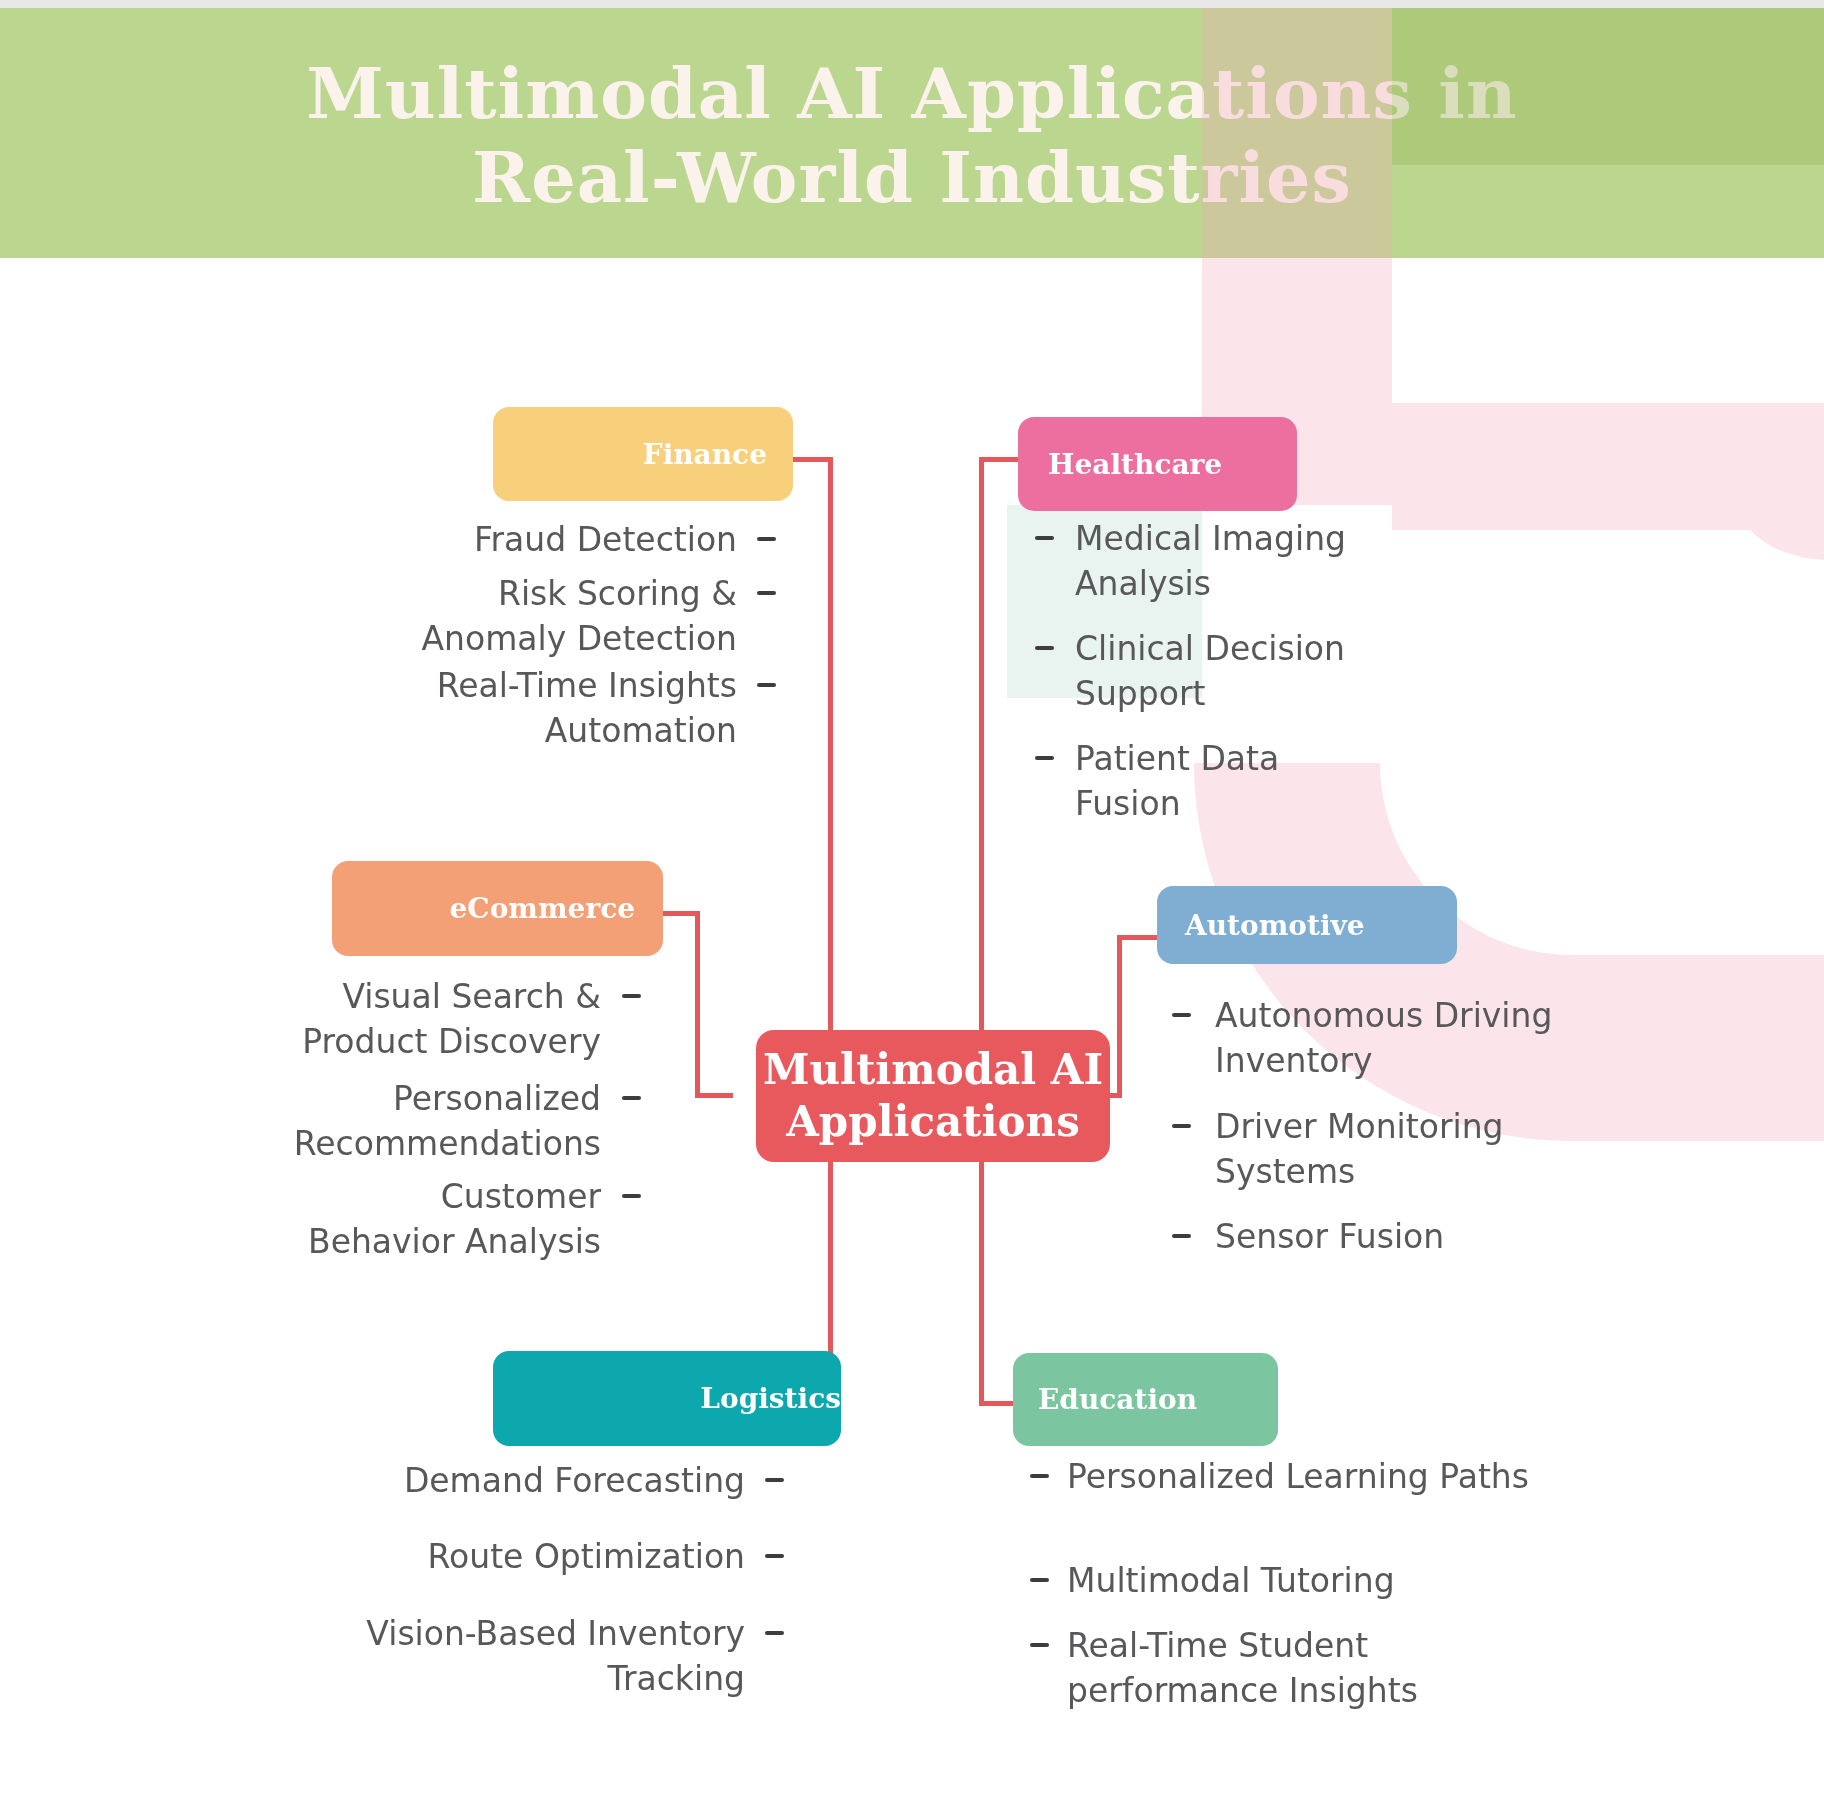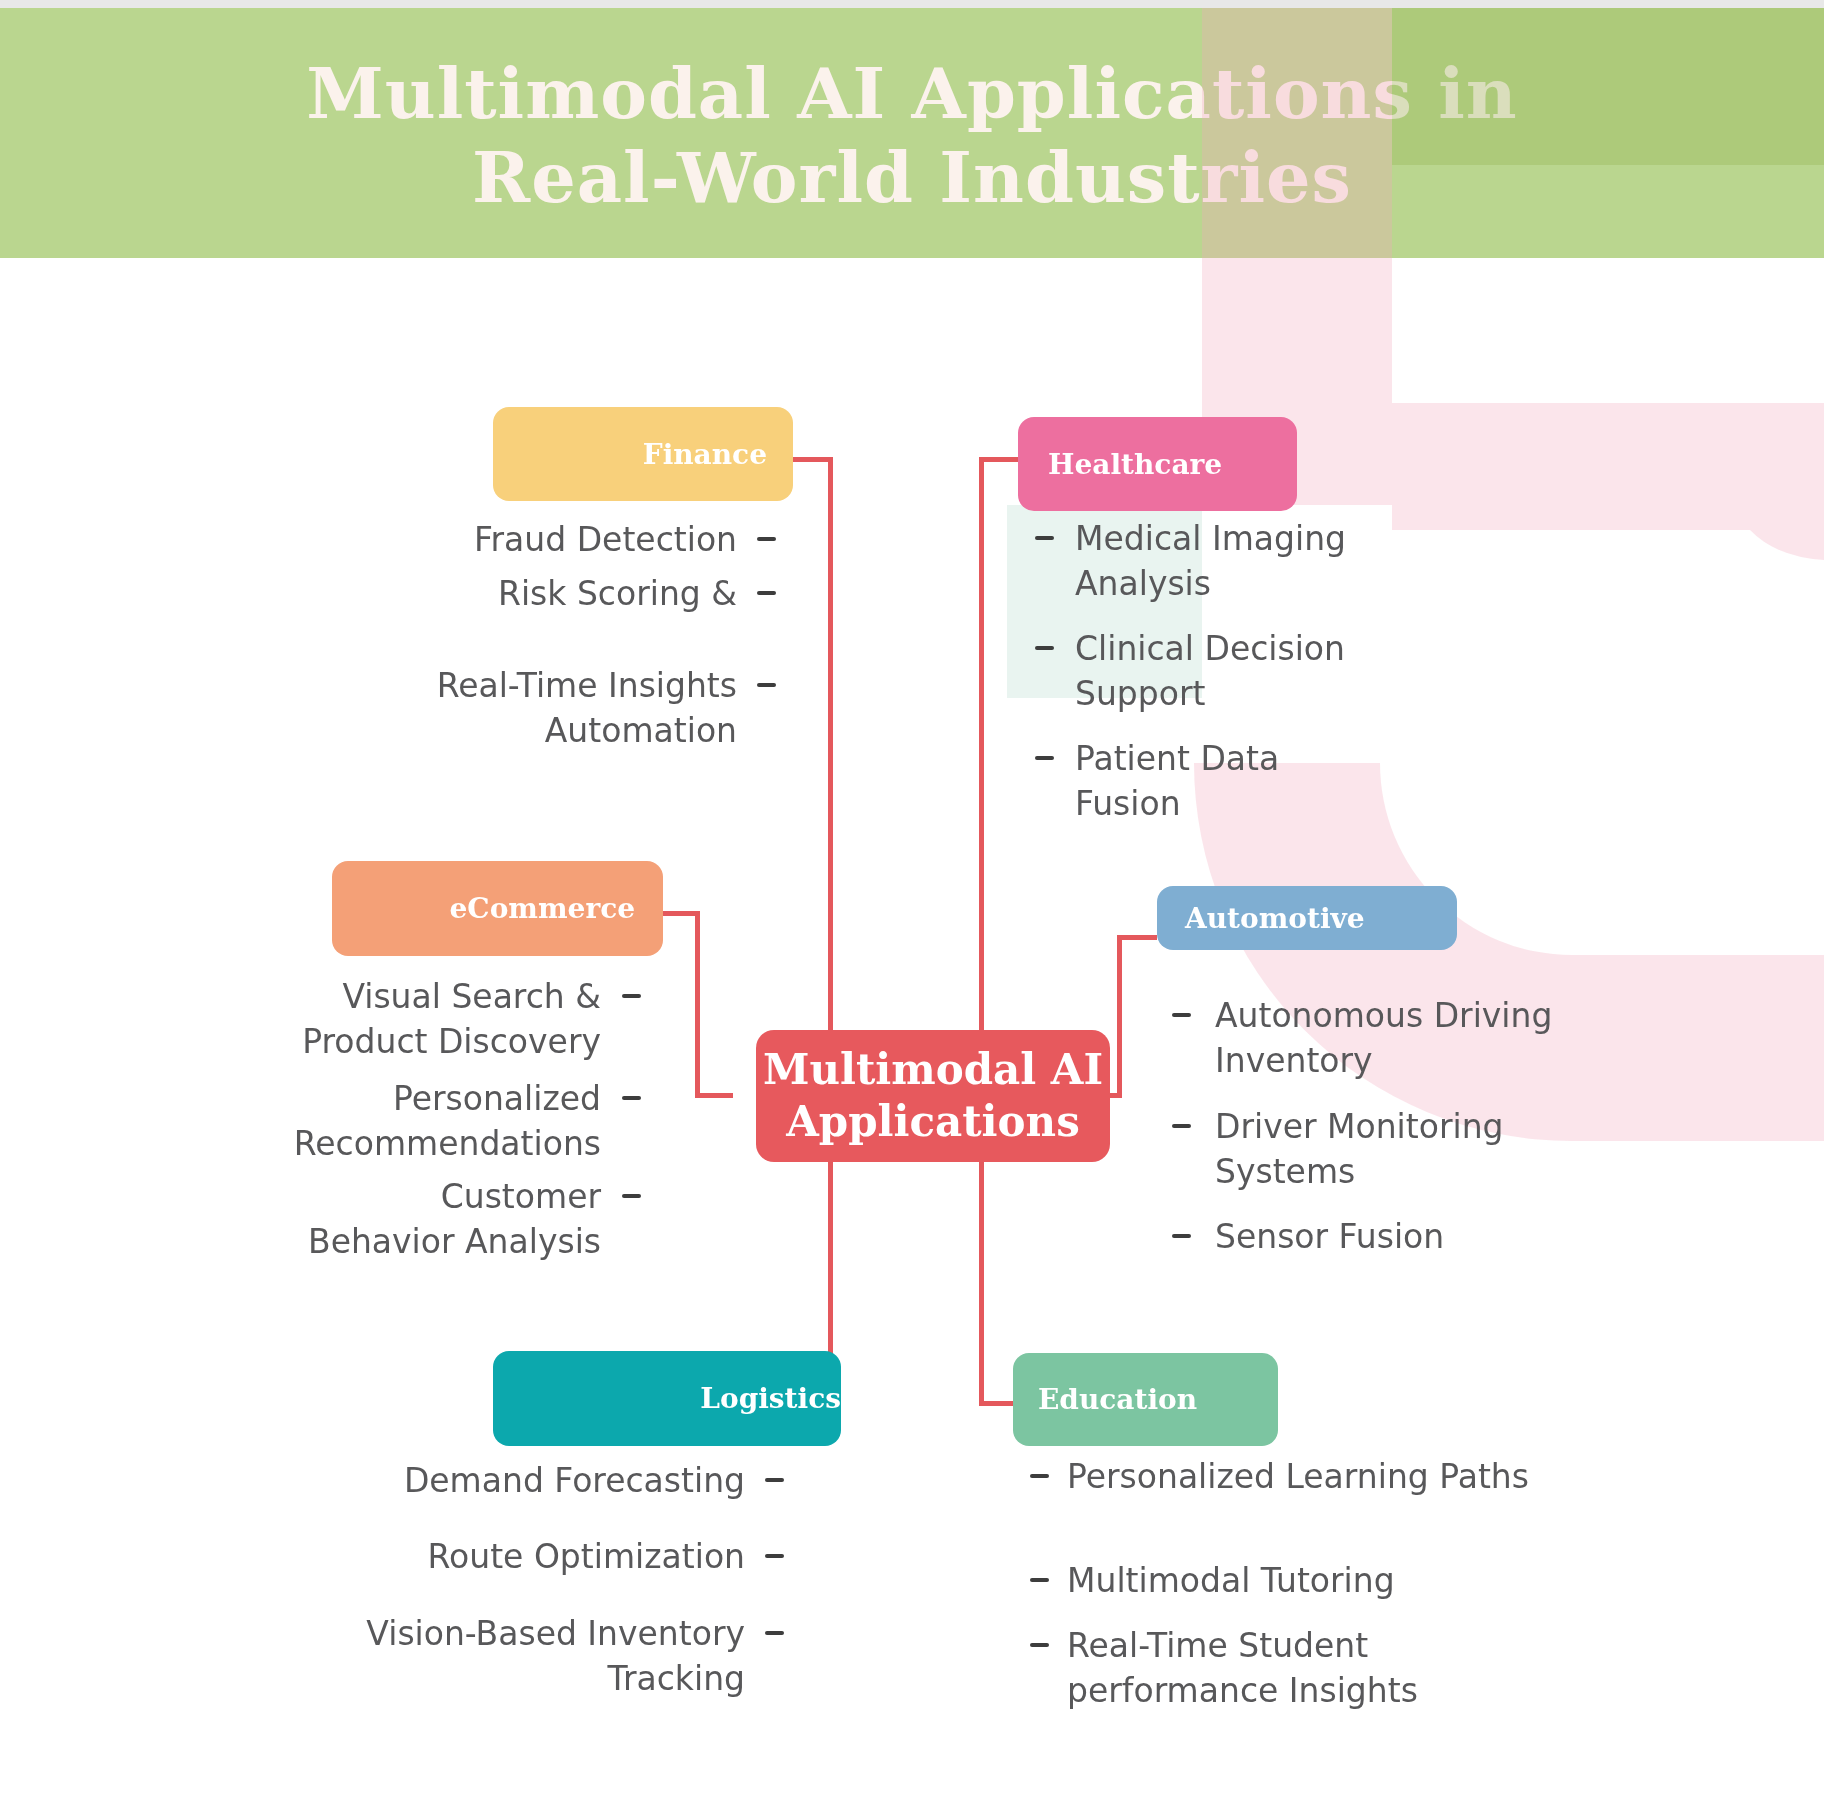--- a/index.html
+++ b/index.html
@@ -38,21 +38,21 @@
     display:flex;align-items:center;
     font-family:"DejaVu Serif", serif;font-weight:bold;
     font-size:28px;color:#ffffff;
     box-sizing:border-box;
   }
   .box.align-r{justify-content:flex-end;}
   .box.align-l{justify-content:flex-start;}
   .box-finance   {left:493px;top:399px;width:300px;height:94px;background:var(--finance);padding-right:26px;}
   .box-healthcare{left:1018px;top:409px;width:279px;height:94px;background:var(--healthcare);padding-left:30px;}
   .box-ecommerce {left:332px;top:853px;width:331px;height:95px;background:var(--ecommerce);padding-right:28px;}
-  .box-automotive{left:1157px;top:878px;width:300px;height:64px;background:var(--automotive);padding-left:28px;}
+  .box-automotive{left:1157px;top:878px;width:300px;height:78px;background:var(--automotive);padding-left:28px;}
   .box-logistics {left:493px;top:1343px;width:348px;height:95px;background:var(--logistics);}
   .box-education {left:1013px;top:1345px;width:265px;height:93px;background:var(--education);padding-left:25px;}
   .center-box{
     position:absolute;left:756px;top:1022px;width:354px;height:132px;
     background:var(--center-box);border-radius:18px;z-index:5;
     display:flex;flex-direction:column;align-items:center;justify-content:center;
     font-family:"DejaVu Serif", serif;font-weight:bold;
     font-size:42px;line-height:52px;color:var(--center-text);text-align:center;
   }
   
@@ -124,20 +124,21 @@
   </div>
   <div class="box box-education align-l">
     <span>Education</span>
   </div>
 
   <div class="item right" style="top:509px;right:1087px">
     <div>Fraud Detection</div>
   </div>
   <div class="item right" style="top:563px;right:1087px">
     <div>Risk Scoring &amp;</div>
+    <div>Anomaly Detection</div>
   </div>
   <div class="item right" style="top:655px;right:1087px">
     <div>Real-Time Insights</div>
     <div>Automation</div>
   </div>
   <div class="dash" style="left:757px;top:529px"></div>
   <div class="dash" style="left:757px;top:583px"></div>
   <div class="dash" style="left:757px;top:675px"></div>
 
   <div class="item left" style="top:508px;left:1075px">

